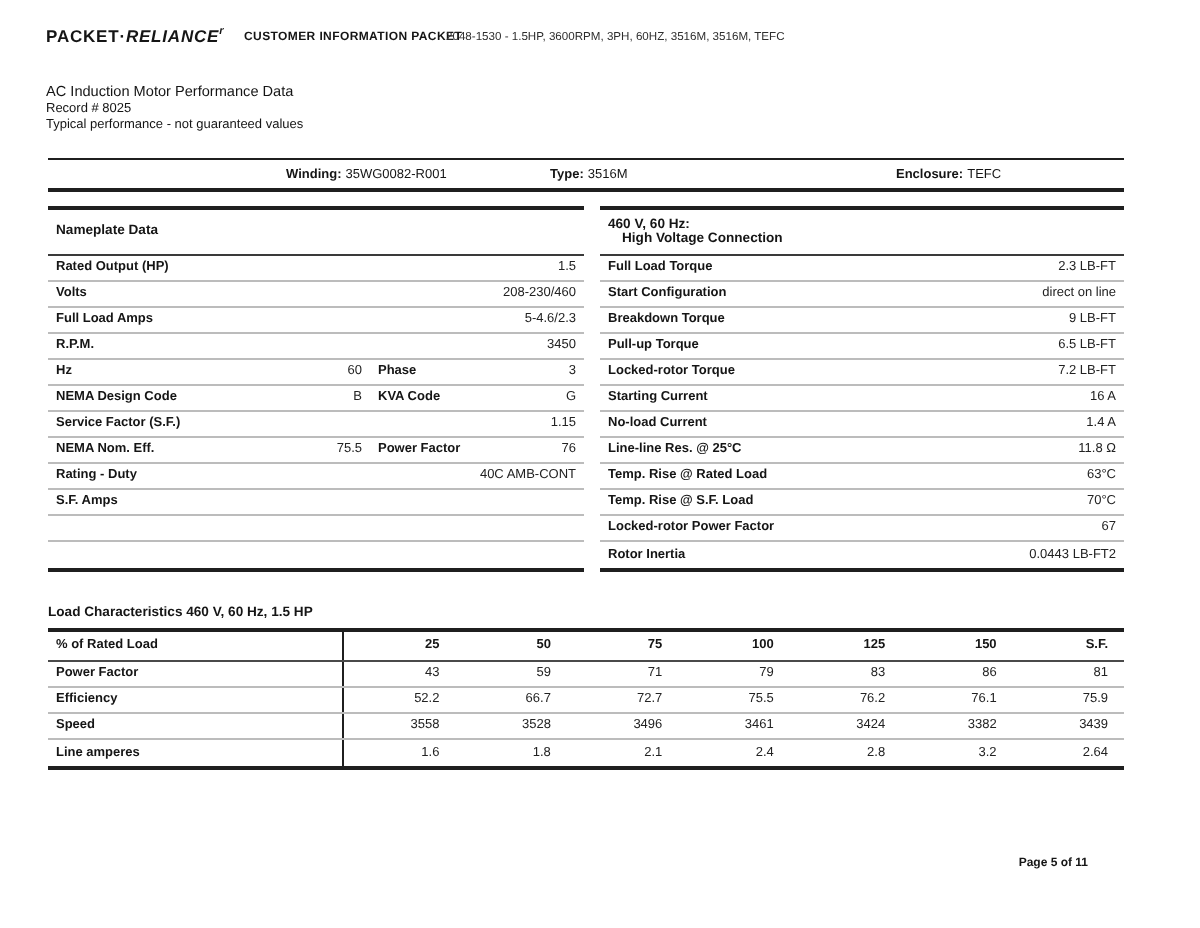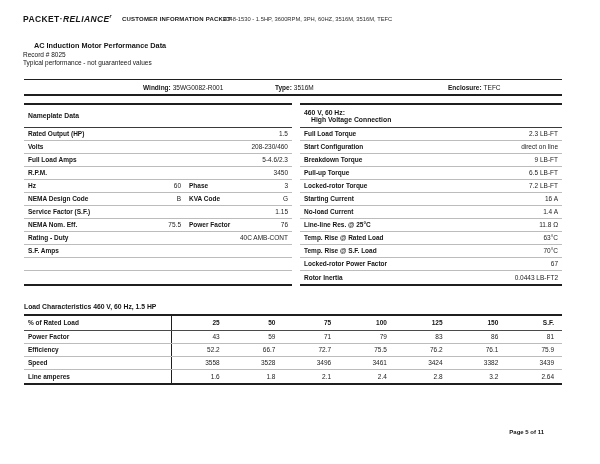--- a/index.html
+++ b/index.html
@@ -12,21 +12,21 @@
   .abs { position:absolute; }
 
   
   .brand { left:23px; top:13px; font-size:8.5px; font-weight:bold; letter-spacing:0.4px; white-space:nowrap; }
   .brand .reliance { font-style:italic; }
   .brand .mark { font-size:5.5px; font-style:italic; vertical-align:super; }
   .packet { left:122px; top:16px; font-size:6px; font-weight:bold; letter-spacing:0.2px; white-space:nowrap; }
   .spec { left:223px; top:16px; font-size:5.8px; color:#2e2e2e; white-space:nowrap; }
 
   
-  .title  { left:34px; top:41px; font-size:7.3px; font-weight:bold; }
+  .title  { left:23px; top:41px; font-size:7.3px; font-weight:normal; }
   .record { left:23px; top:51px; font-size:6.5px; }
   .note   { left:23px; top:59px; font-size:6.5px; }
 
   
   .winding { left:24px; top:79px; width:538px; height:17px;
     border-top:1.5px solid #1f1f1f; border-bottom:2px solid #1f1f1f; font-size:6.5px; }
   .winding .witem { position:absolute; top:3.5px; white-space:nowrap; }
   .wi-winding { left:119px; } .wi-type { left:251px; } .wi-enclosure { left:424px; }
   .wlabel { font-weight:bold; margin-right:2px; }
 

